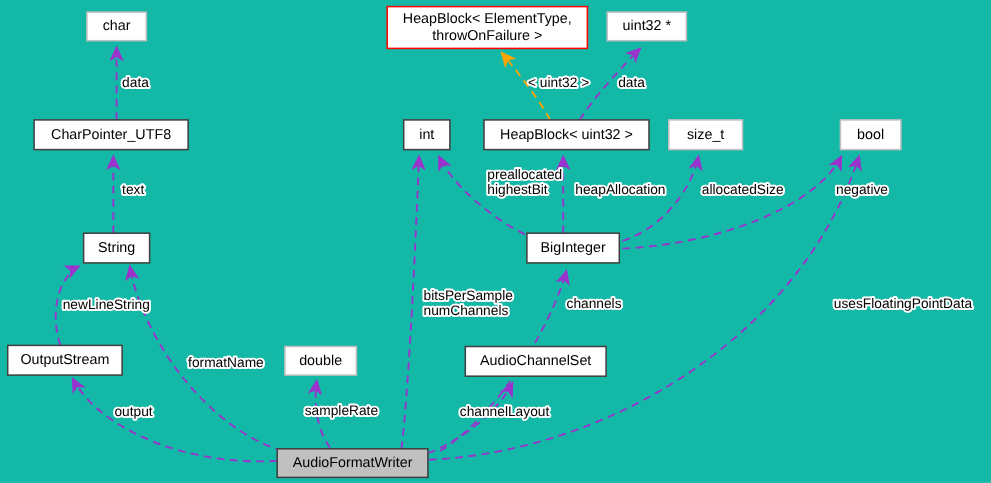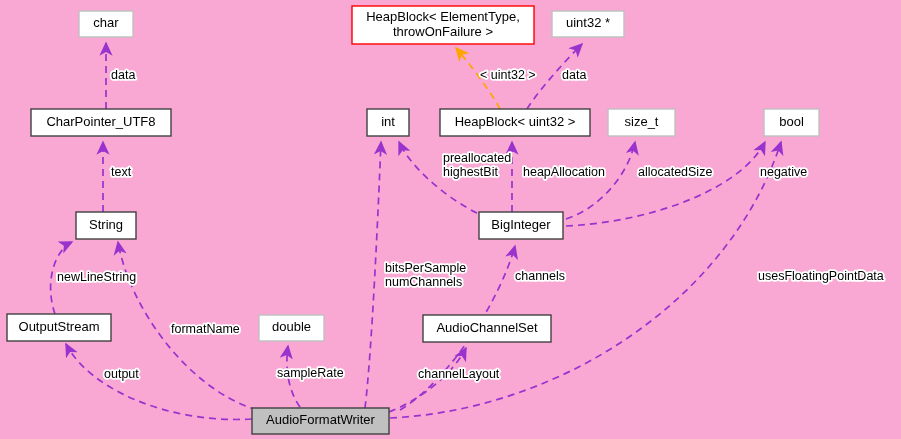--- a/index.html
+++ b/index.html
@@ -7,21 +7,21 @@
     padding: 0;
     background: #ffffff;
   }
   body {
     font-family: "Liberation Sans", sans-serif;
   }
   #diagram-root {
     position: relative;
     width: 901px;
     height: 439px;
-    background: #f9a8d4;
+    background: #14b8a6;
     overflow: hidden;
   }
   svg.diagram-canvas {
     position: absolute;
     left: 0;
     top: 0;
     width: 901px;
     height: 439px;
     display: block;
   }

